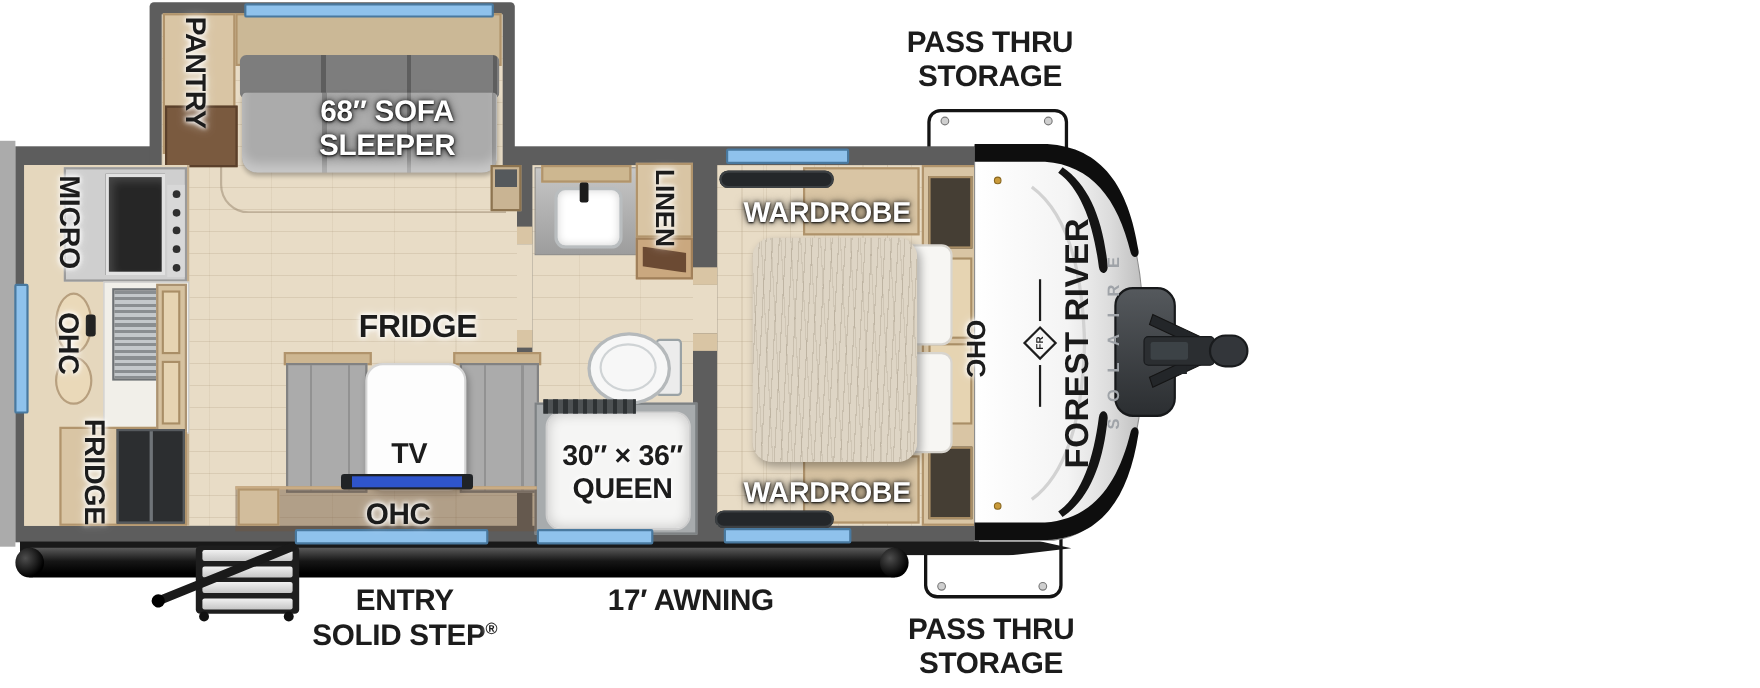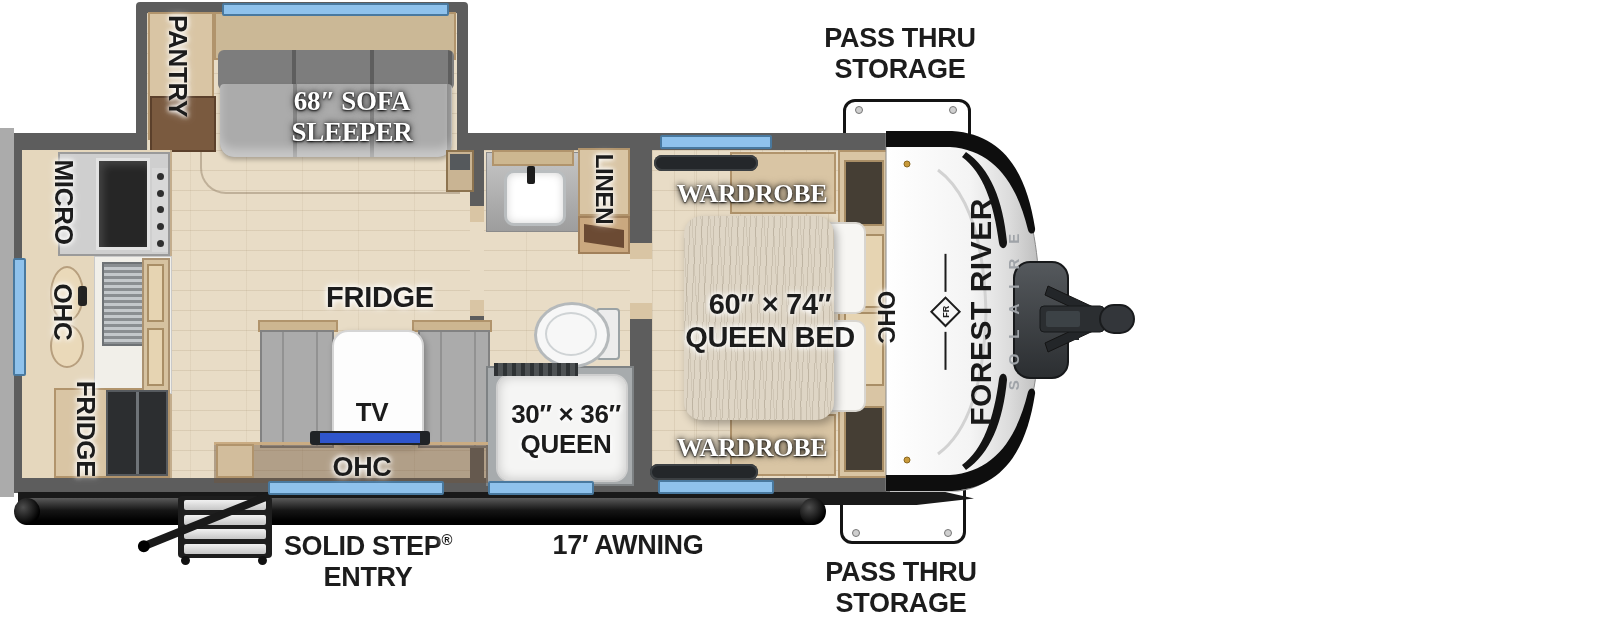--- a/index.html
+++ b/index.html
@@ -5,21 +5,21 @@
   html,body{margin:0;padding:0;background:#fff;}
   #canvas{position:relative;width:1600px;height:625px;background:#fff;overflow:hidden;
           font-family:"Liberation Sans",sans-serif;}
   .abs{position:absolute;}
   
   .lbl{position:absolute;font-weight:bold;color:var(--label_dark);text-align:center;
        white-space:nowrap;line-height:1.15;letter-spacing:-0.3px;
        text-shadow:0 0 5px rgba(255,255,255,.95),0 0 5px rgba(255,255,255,.9),0 0 10px rgba(255,255,255,.8);
        transform:translate(-50%,-50%);z-index:40;}
   .lbl.white{color:var(--label_light);
-       text-shadow:0 1px 2px rgba(0,0,0,.9),0 0 5px rgba(0,0,0,.7),0 0 9px rgba(0,0,0,.55);font-family:Liberation Serif, serif;}
+       text-shadow:0 1px 2px rgba(0,0,0,.9),0 0 5px rgba(0,0,0,.7),0 0 9px rgba(0,0,0,.55);}
   .lbl.r90{transform:translate(-50%,-50%) rotate(90deg);}
   .f24{font-size:24px;} .f26{font-size:26px;} .f27{font-size:27px;} .f29{font-size:29px;}
   
   .wall{position:absolute;background:var(--wall);}
   .win{position:absolute;background:var(--window);border:2px solid #49799f;border-radius:2px;z-index:30;}
   .floor{position:absolute;background:
       repeating-linear-gradient(90deg,rgba(150,128,96,.10) 0 1px,transparent 1px 56px),
       repeating-linear-gradient(180deg,rgba(150,128,96,.18) 0 1px,transparent 1px 20px),
       var(--floor);}
   .wood{position:absolute;background:var(--wood);border:2px solid #b1946c;box-sizing:border-box;}
@@ -232,22 +232,22 @@
   <div class="lbl f27" style="left:900px;top:54px;">
     <div>PASS THRU</div>
     <div>STORAGE</div>
   </div>
   <div class="lbl f27" style="left:901px;top:588px;">
     <div>PASS THRU</div>
     <div>STORAGE</div>
   </div>
   <div class="lbl f27" style="left:628px;top:546px;">17′ AWNING</div>
   <div class="lbl f27" style="left:368px;top:562px;">
+    <div>ENTRY</div>
     <div><span>SOLID STEP</span><sup>®</sup></div>
-    <div>ENTRY</div>
   </div>
 
   <div class="lbl white f27" style="left:352px;top:117px;z-index:41;">
     <div>68″ SOFA</div>
     <div>SLEEPER</div>
   </div>
   <div class="lbl f29" style="left:380px;top:298px;">
     <div>FRIDGE</div>
   </div>
   <div class="lbl f26" style="left:372px;top:413px;">TV</div>
@@ -259,19 +259,15 @@
   <div class="lbl r90 f26" style="left:85px;top:429px;">FRIDGE</div>
 
   <div class="lbl r90 f24" style="left:604px;top:189px;">LINEN</div>
   <div class="lbl f26" style="left:566px;top:430px;">
     <div>30″ × 36″</div>
     <div>QUEEN</div>
   </div>
 
   <div class="lbl white f26" style="left:752px;top:194px;">WARDROBE</div>
   <div class="lbl white f26" style="left:752px;top:448px;">WARDROBE</div>
-  <div class="lbl f29" style="left:770px;top:321px;">
-    <div>60″ × 74″</div>
-    <div>QUEEN BED</div>
-  </div>
   <div class="lbl r90 f24" style="left:886px;top:317px;z-index:26;">OHC</div>
 
 </div>
 
 </body></html>

